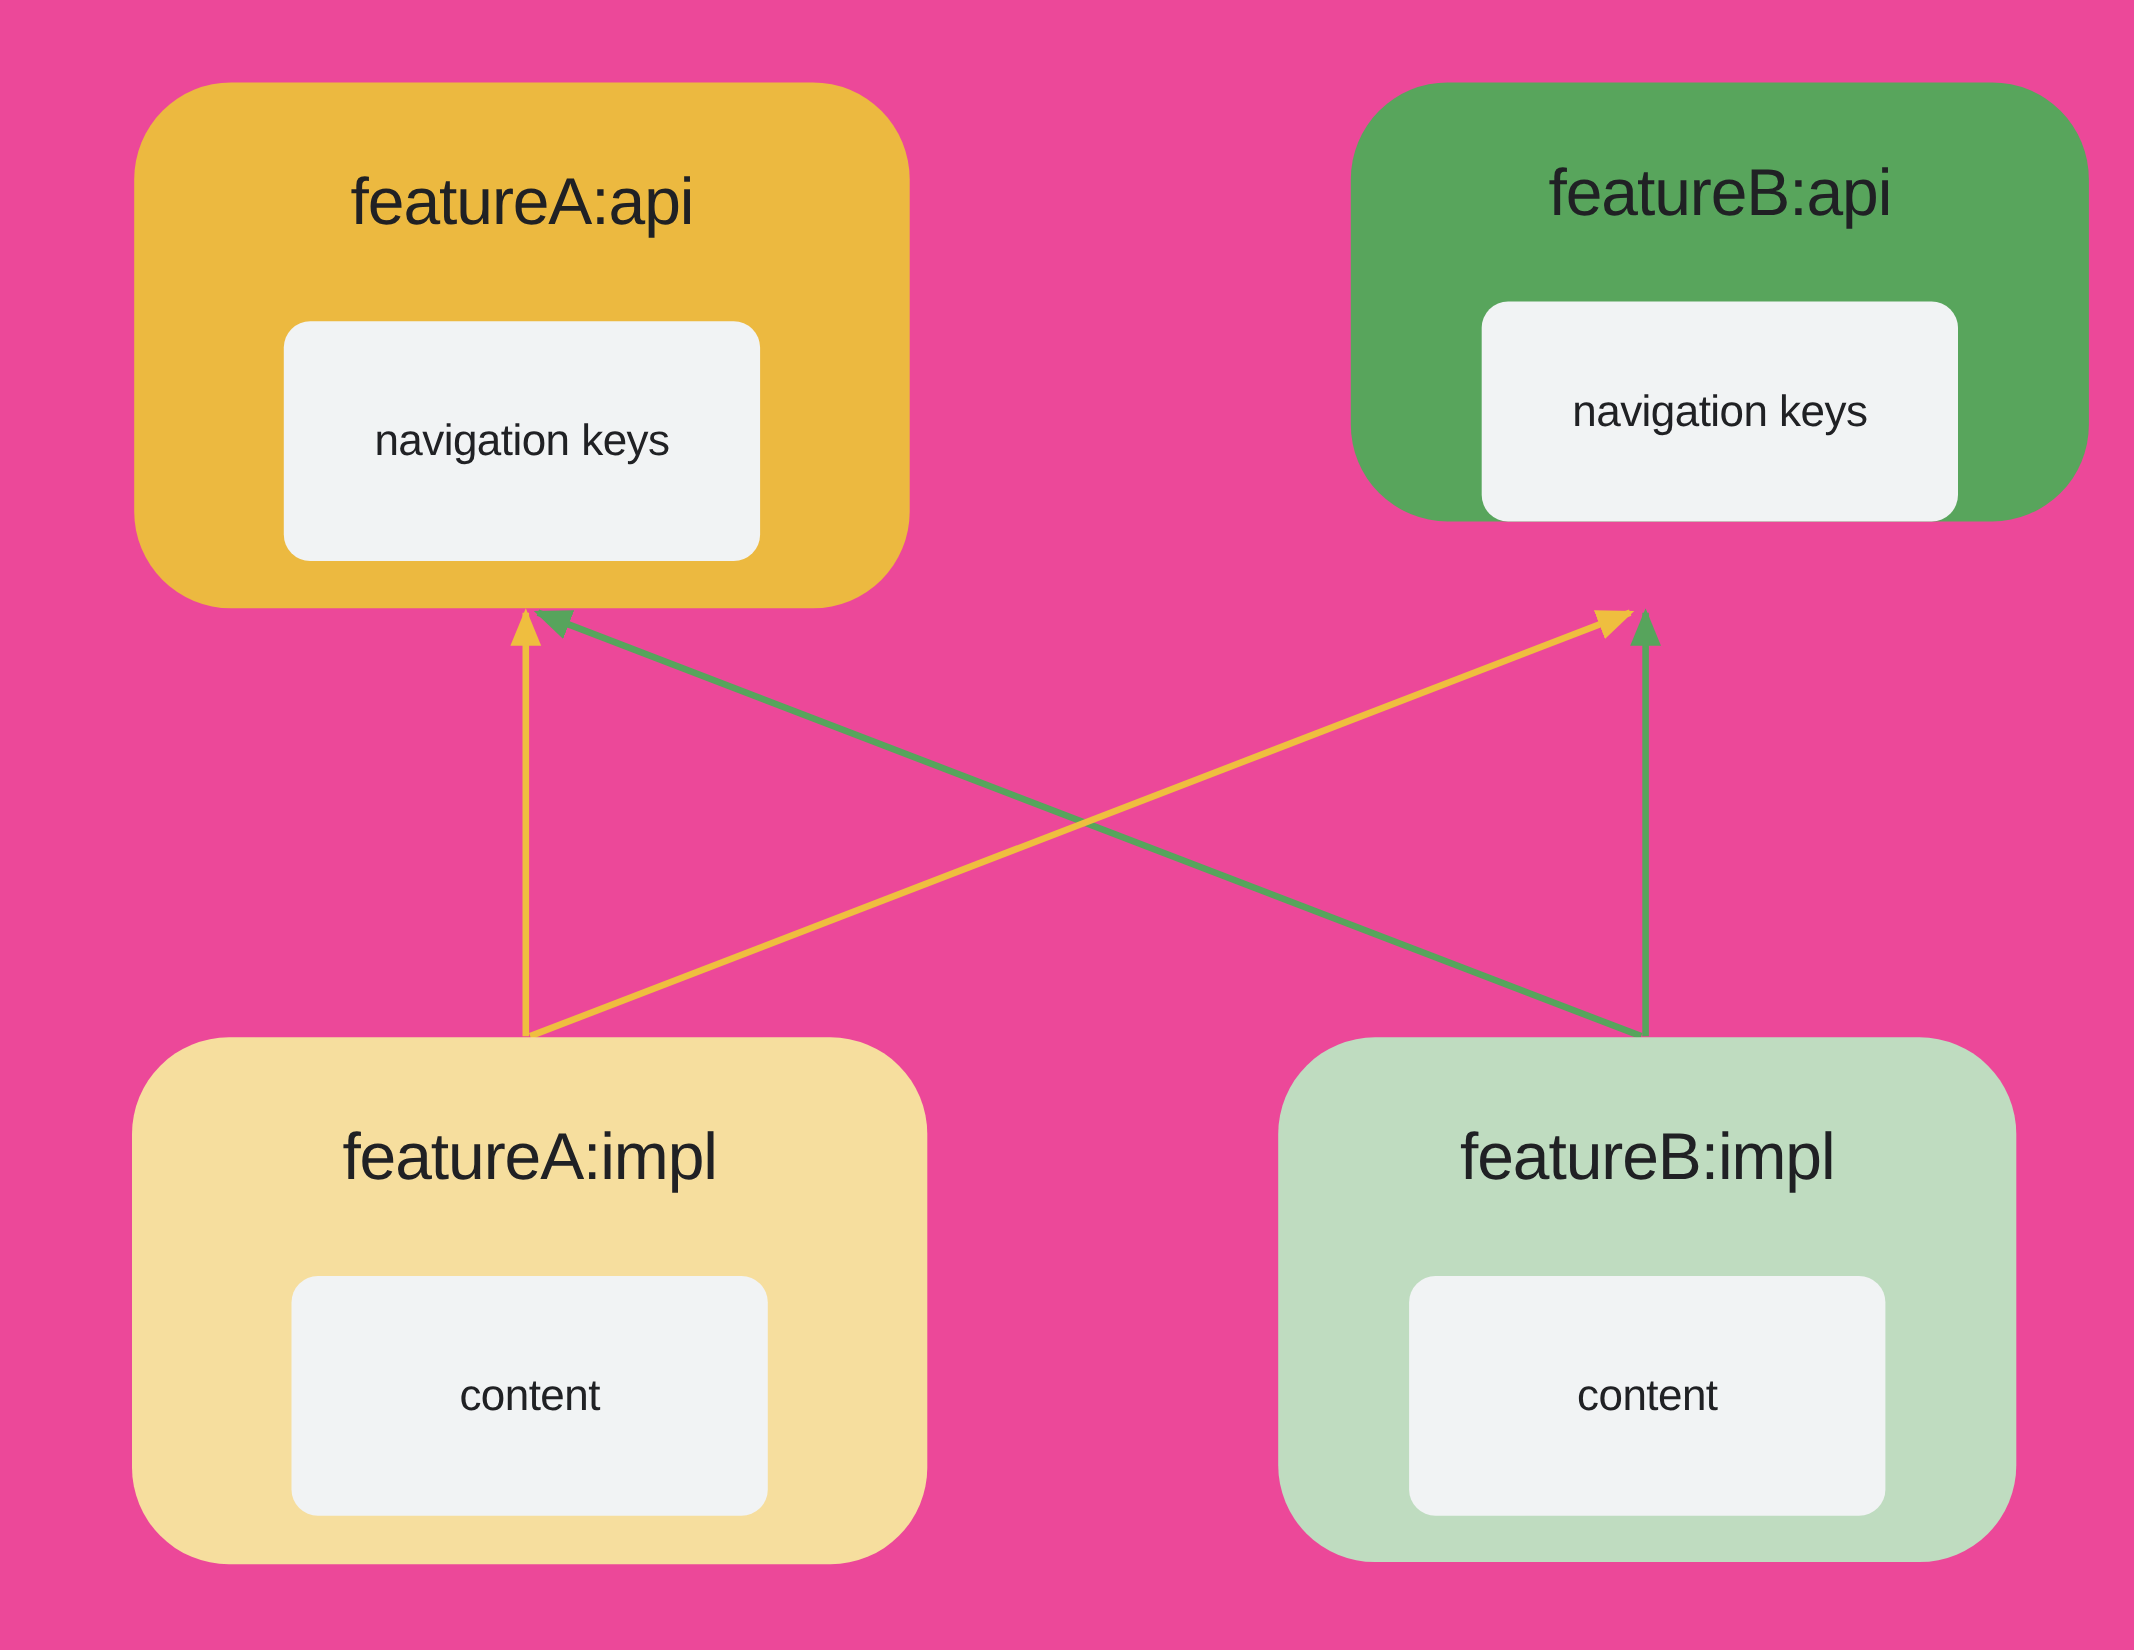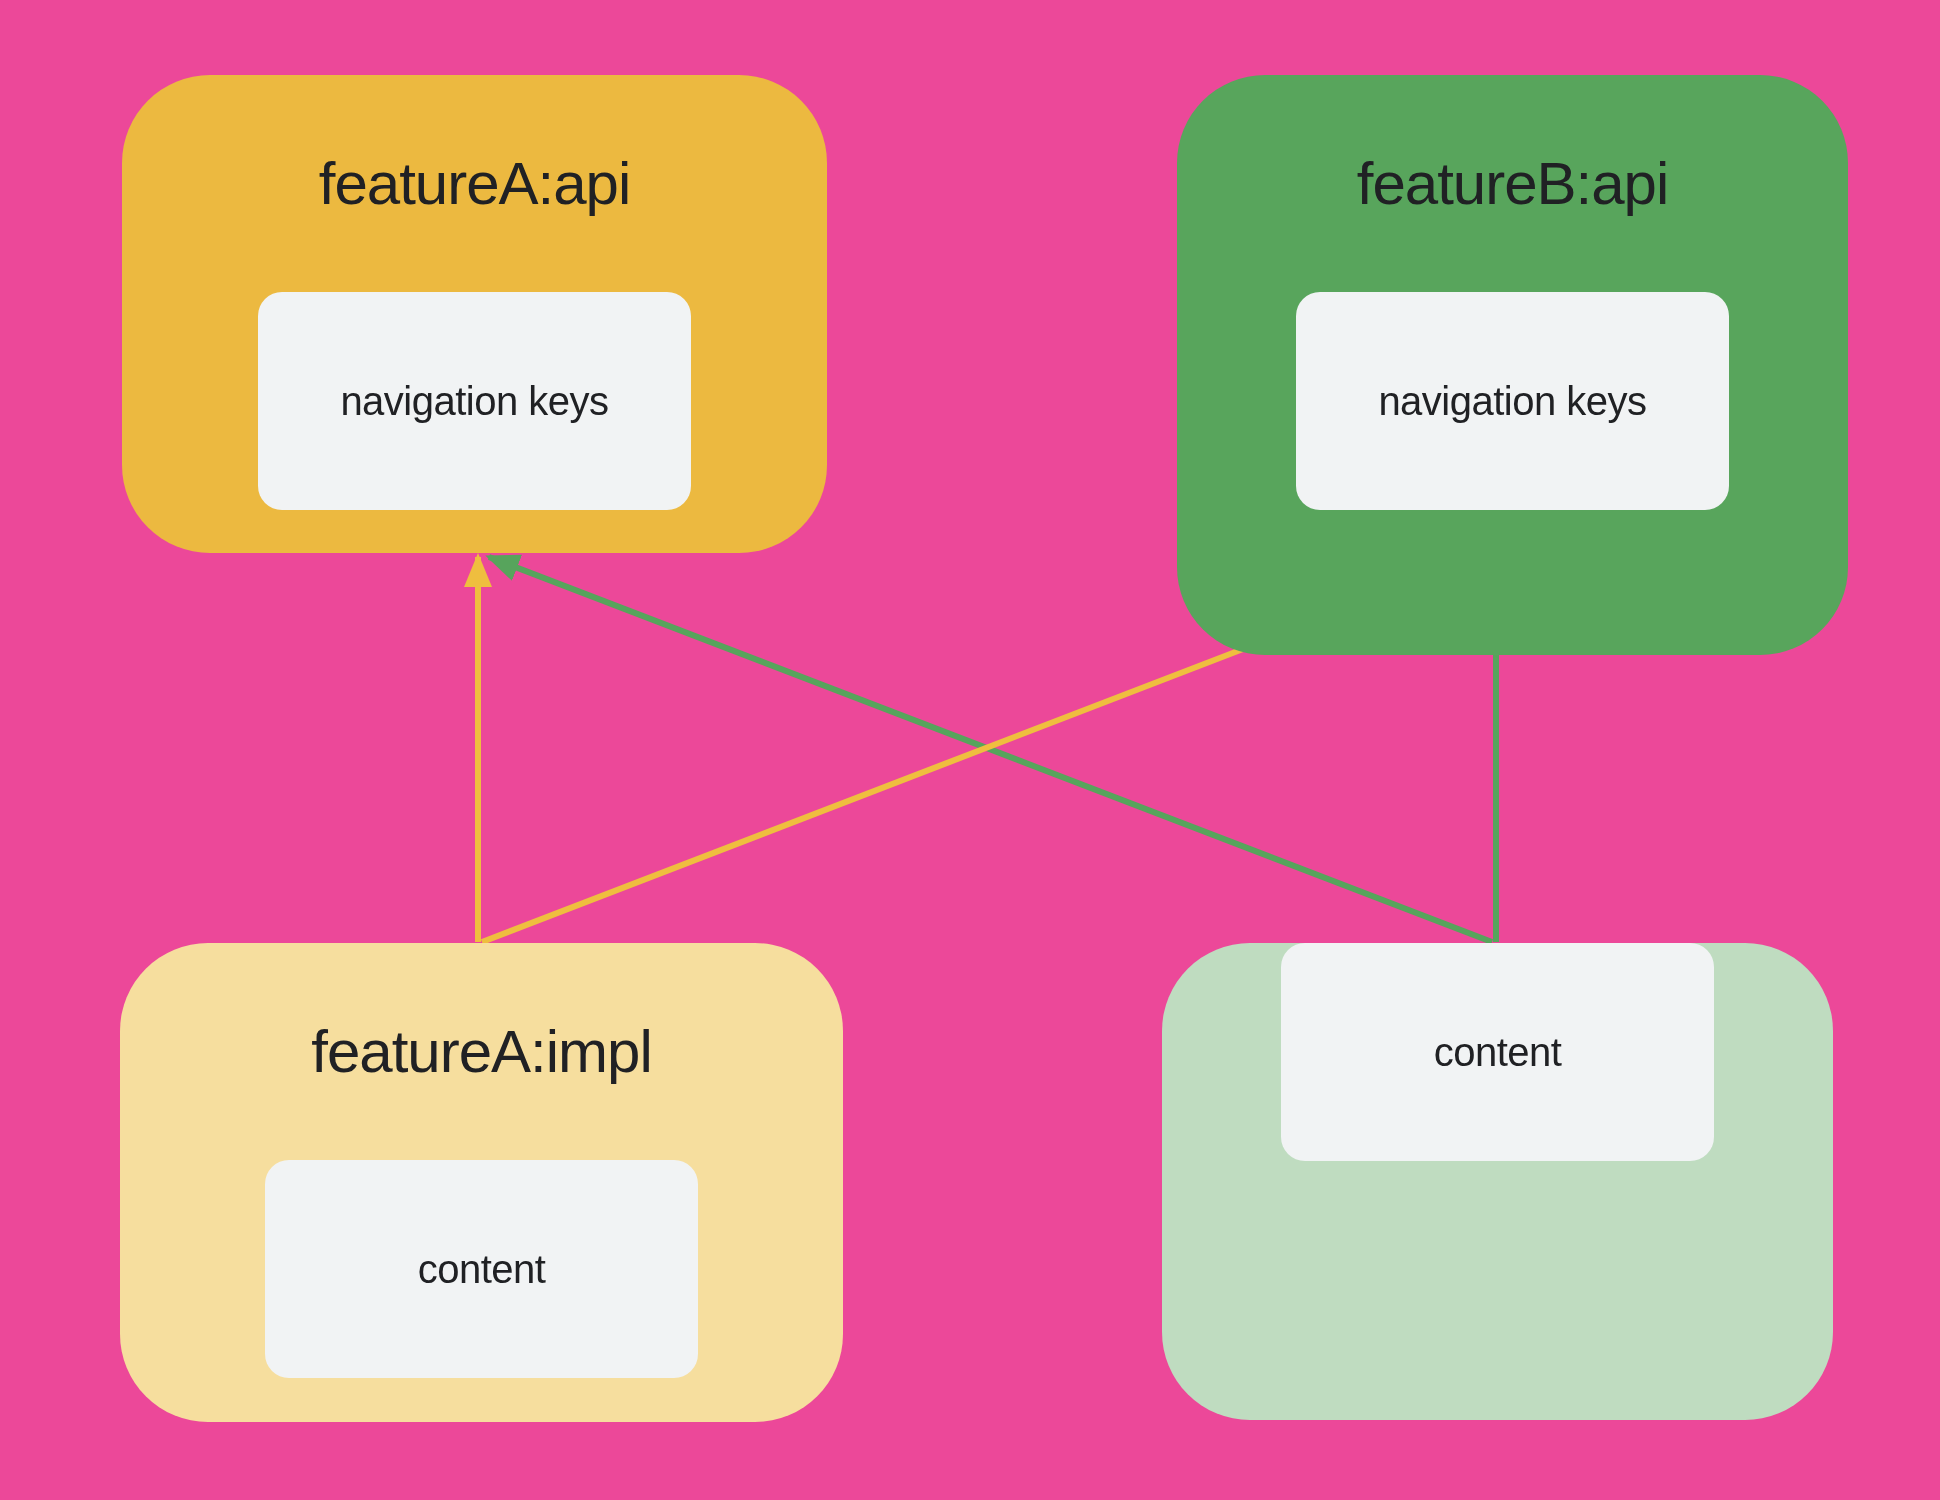--- a/index.html
+++ b/index.html
@@ -44,21 +44,21 @@
     align-items: center;
     justify-content: center;
   }
   .chip-label {
     font-size: 40px;
     letter-spacing: -0.5px;
     color: #202124;
     white-space: nowrap;
   }
   #node-featureA-api  { left: 122px;  top: 75px;  width: 705px; height: 478px; }
-  #node-featureB-api  { left: 1177px; top: 75px;  width: 671px; height: 580px; }
+  #node-featureB-api  { left: 1228px; top: 75px;  width: 671px; height: 399px; }
   #node-featureA-impl { left: 120px;  top: 943px; width: 723px; height: 479px; }
   #node-featureB-impl { left: 1162px; top: 943px; width: 671px; height: 477px; }
 </style>
 </head>
 <body>
 
 <div class="canvas">
 
   <svg class="edges-layer" width="1940" height="1500" viewBox="0 0 1940 1500" xmlns="http://www.w3.org/2000/svg">
     <defs>
@@ -92,18 +92,19 @@
   </div>
 
   <div class="node" id="node-featureA-impl" style="background: rgb(246, 222, 158);">
     <div class="node-title">featureA:impl</div>
     <div class="chip">
       <span class="chip-label">content</span>
     </div>
   </div>
 
   <div class="node" id="node-featureB-impl" style="background: rgb(191, 220, 192);">
+    <div class="node-title">featureB:impl</div>
     <div class="chip">
       <span class="chip-label">content</span>
     </div>
   </div>
 
 </div>
 
 </body></html>

